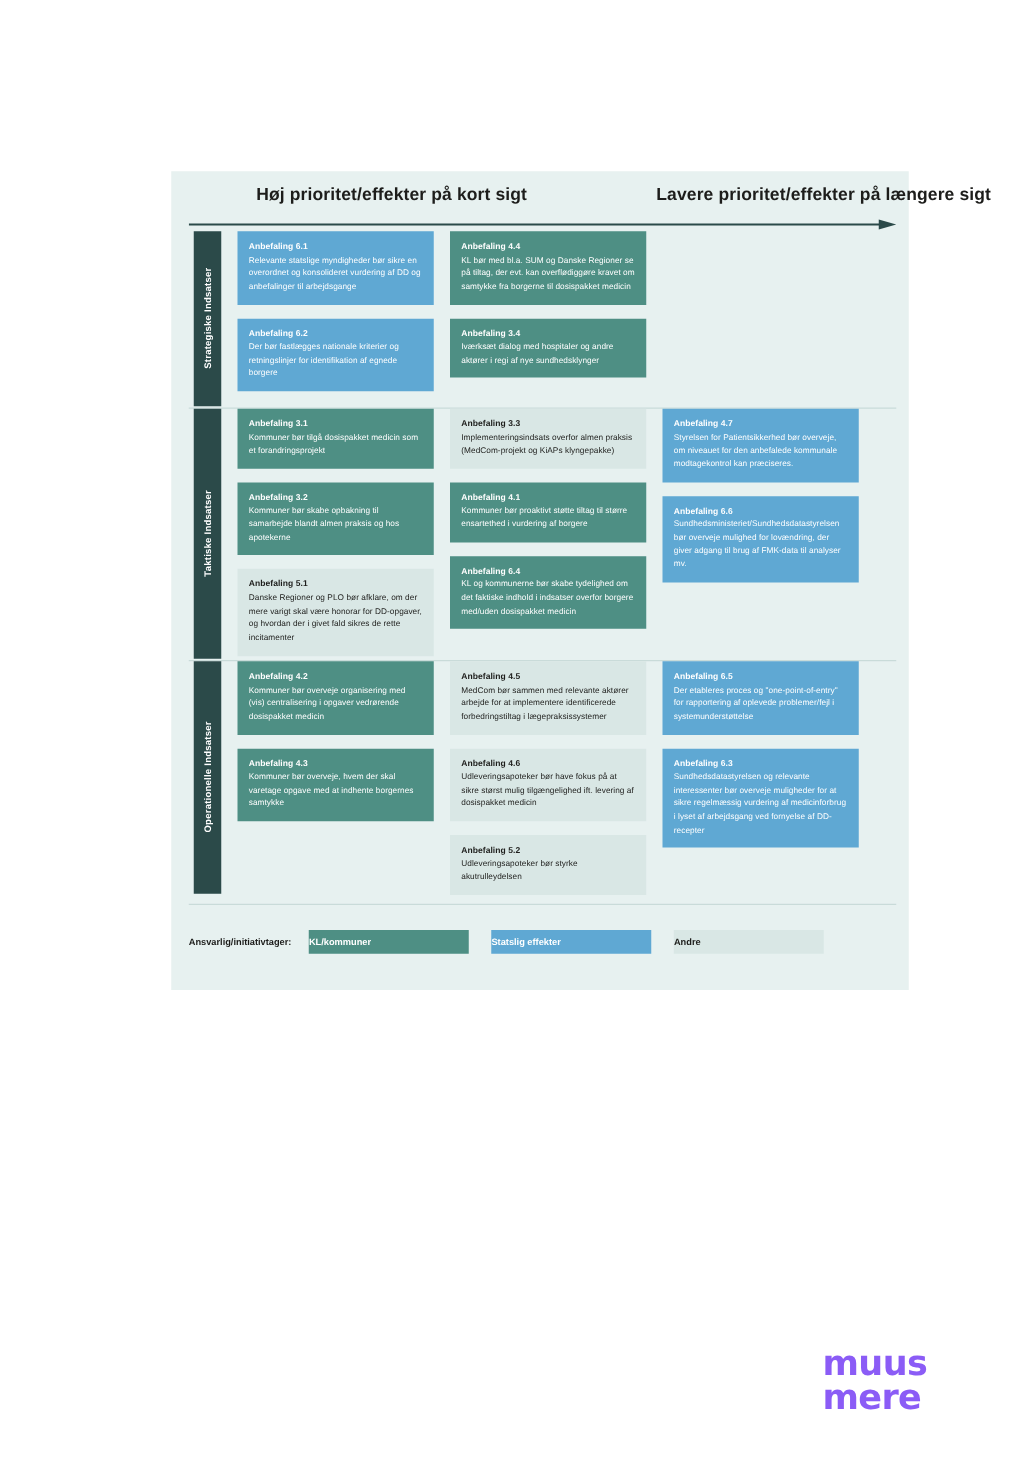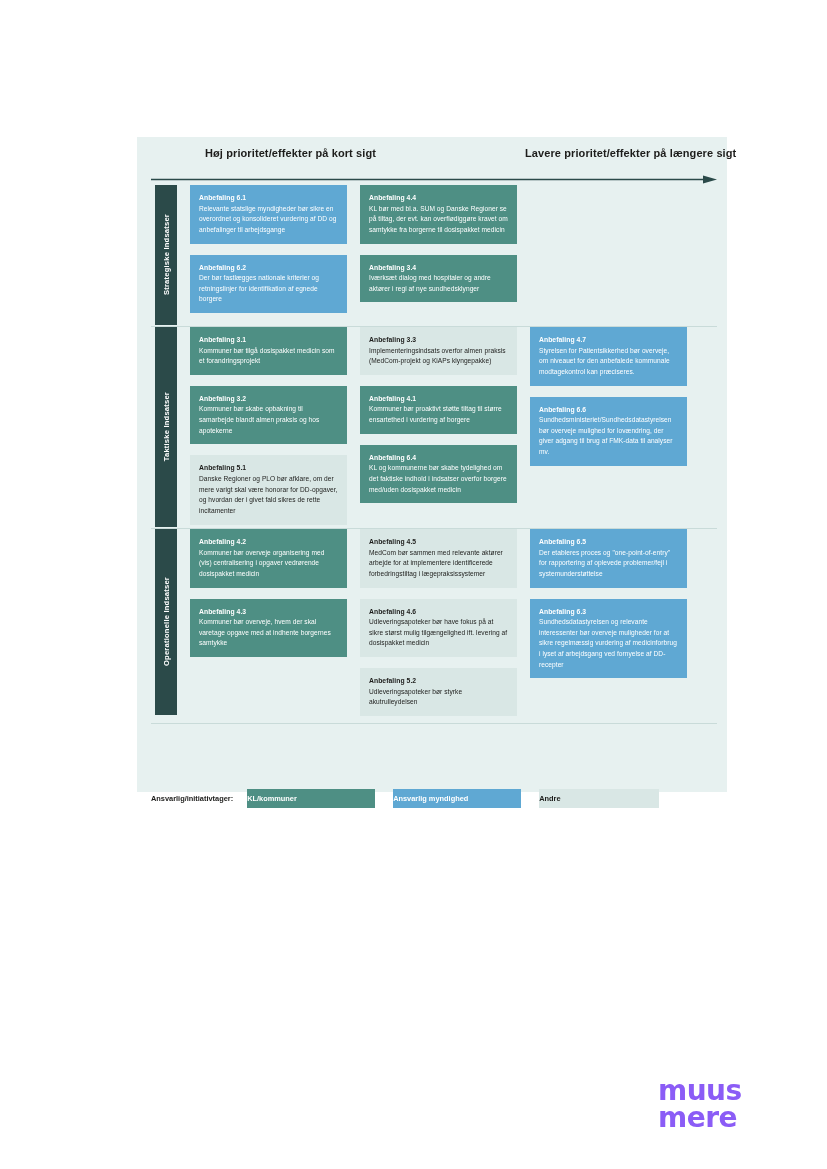--- a/index.html
+++ b/index.html
@@ -27,21 +27,21 @@
   }
 
   
   .header-band {
     position: relative;
     height: 30px;
   }
   .header-label {
     position: absolute;
     top: 10px;
-    font-size: 11px;
+    font-size: 14px;
     font-weight: bold;
     color: #1d1d1b;
     letter-spacing: 0.1px;
     white-space: nowrap;
   }
   #header-left  { left: 68px; }
   #header-right { left: 388px; }
 
   .axis-arrow {
     position: absolute;
@@ -136,21 +136,20 @@
     background: #c9dbd9;
   }
   #legend {
     position: absolute;
     left: 14px;
     top: 605px;
     width: 566px;
     height: 22px;
     display: flex;
     align-items: center;
-    margin-top: 45px;
   }
   #legend-caption {
     font-size: 7.4px;
     font-weight: bold;
     color: #1d1d1b;
     white-space: nowrap;
     margin-right: 14px;
   }
   .legend-chip {
     height: 19px;
@@ -304,21 +303,21 @@
         <span class="card-body">Sundhedsdatastyrelsen og relevante interessenter bør overveje muligheder for at sikre regelmæssig vurdering af medicinforbrug i lyset af arbejdsgang ved fornyelse af DD-recepter</span>
       </div>
     </div>
   </div>
 
   <div id="legend-divider"></div>
 
   <div id="legend">
     <div id="legend-caption">Ansvarlig/initiativtager:</div>
     <div class="legend-chip kl">KL/kommuner</div>
-    <div class="legend-chip stat">Ansvarlig myndighed</div>
+    <div class="legend-chip stat">Statslig effekter</div>
     <div class="legend-chip andre">Andre</div>
   </div>
 
 </div>
 
 <div id="logo">
   <div>muus</div>
   <div>mere</div>
 </div>
 

